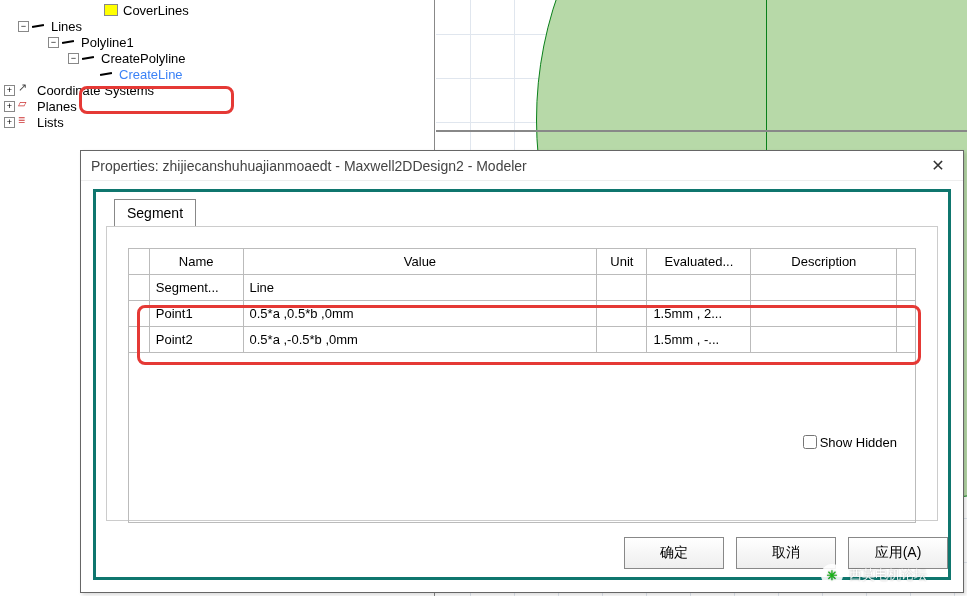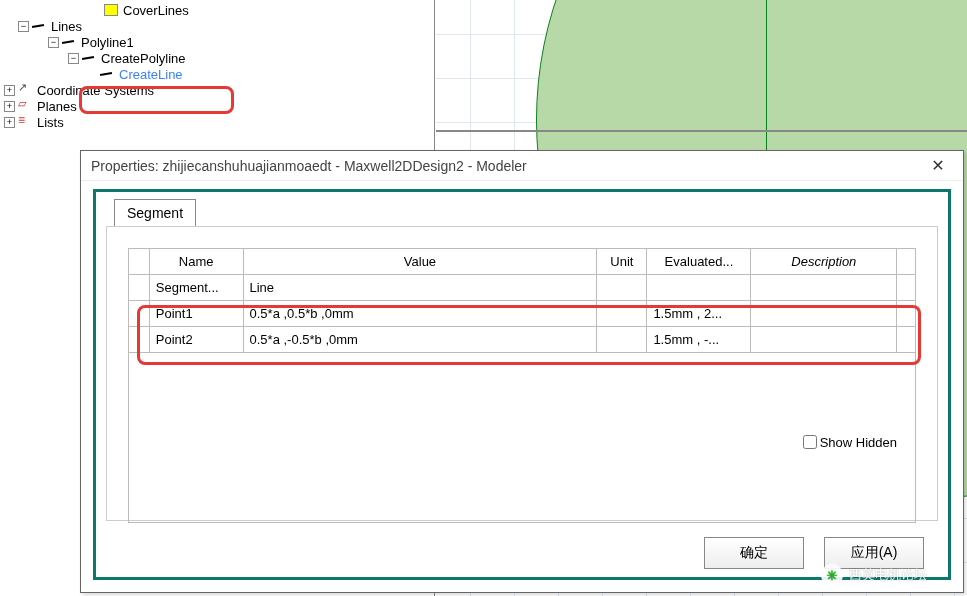--- a/index.html
+++ b/index.html
@@ -44,29 +44,29 @@
 
   
   table.props { border-collapse: collapse; width: 100%; table-layout: fixed; }
   table.props th, table.props td { border: 1px solid #bbb; height: 26px; padding: 0 6px; text-align: left; background: #fff; overflow: hidden; white-space: nowrap; text-overflow: ellipsis; }
   table.props th { background: #fff; font-weight: normal; text-align: center; }
   table.props th:first-child, table.props td:first-child { width: 20px; padding:0; }
   .col-name   { width: 90px; }
   .col-value  { width: 340px; }
   .col-unit   { width: 48px; }
   .col-eval   { width: 100px; }
-  .col-desc   { width: 140px; font-style: italic; }
+  .col-desc   { width: 140px; }
   .props-wrap { height: 170px; border: 1px solid #bbb; border-top: none; overflow: hidden; }
 
   .red-box-rows { position: absolute; left: 30px; top: 78px; right: 16px; height: 60px; border: 3px solid #e53935; border-radius: 8px; pointer-events: none; }
 
   .show-hidden { position: absolute; right: 40px; bottom: 68px; display: flex; align-items: center; gap: 0; font-size: 14px; }
   .show-hidden input { width: 14px; height: 14px; }
 
-  .dialog-buttons { position: absolute; right: 24px; bottom: 8px; display: flex; gap: 20px; }
+  .dialog-buttons { position: absolute; right: 0; bottom: 8px; display: flex; gap: 12px; }
   .btn { min-width: 100px; height: 32px; border: 1px solid #888; background: linear-gradient(#fff,#eee); display: inline-flex; align-items: center; justify-content: center; font-size: 14px; cursor: pointer; }
 
   
   .watermark { position: absolute; right: 40px; bottom: 10px; display: flex; align-items: center; gap: 6px; color: #fff; font-size: 16px; opacity: 0.9; text-shadow: 0 0 2px rgba(0,0,0,0.4); pointer-events:none; }
   .wm-icon { width: 22px; height: 22px; border-radius: 50%; background: #fff; display: inline-flex; align-items: center; justify-content: center; font-size: 13px; font-weight: bold; color: #0a0; }
 </style>
 </head>
 <body>
 
 <div class="canvas">
@@ -178,20 +178,21 @@
       <div class="red-box-rows"></div>
 
       <label class="show-hidden">
         <input type="checkbox" style="">
         <span>Show Hidden</span>
       </label>
     </div>
 
     <div class="dialog-buttons">
       <div class="btn">确定</div>
+      <div class="btn">取消</div>
       <div class="btn">应用(A)</div>
     </div>
   </div>
 </div>
 
 <div class="watermark">
   <span class="wm-icon">✳</span>
   <span>西莫电机论坛</span>
 </div>
 

